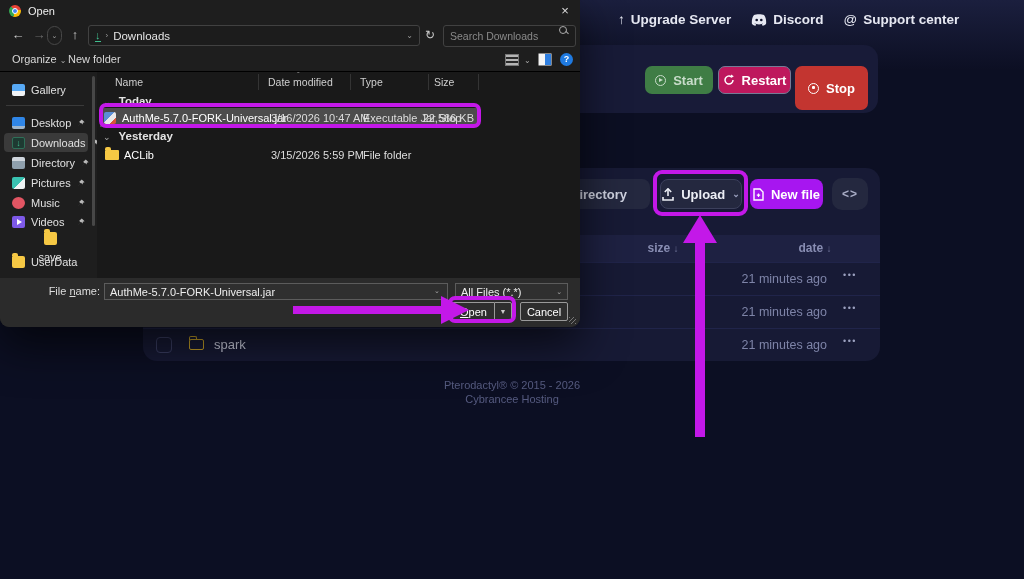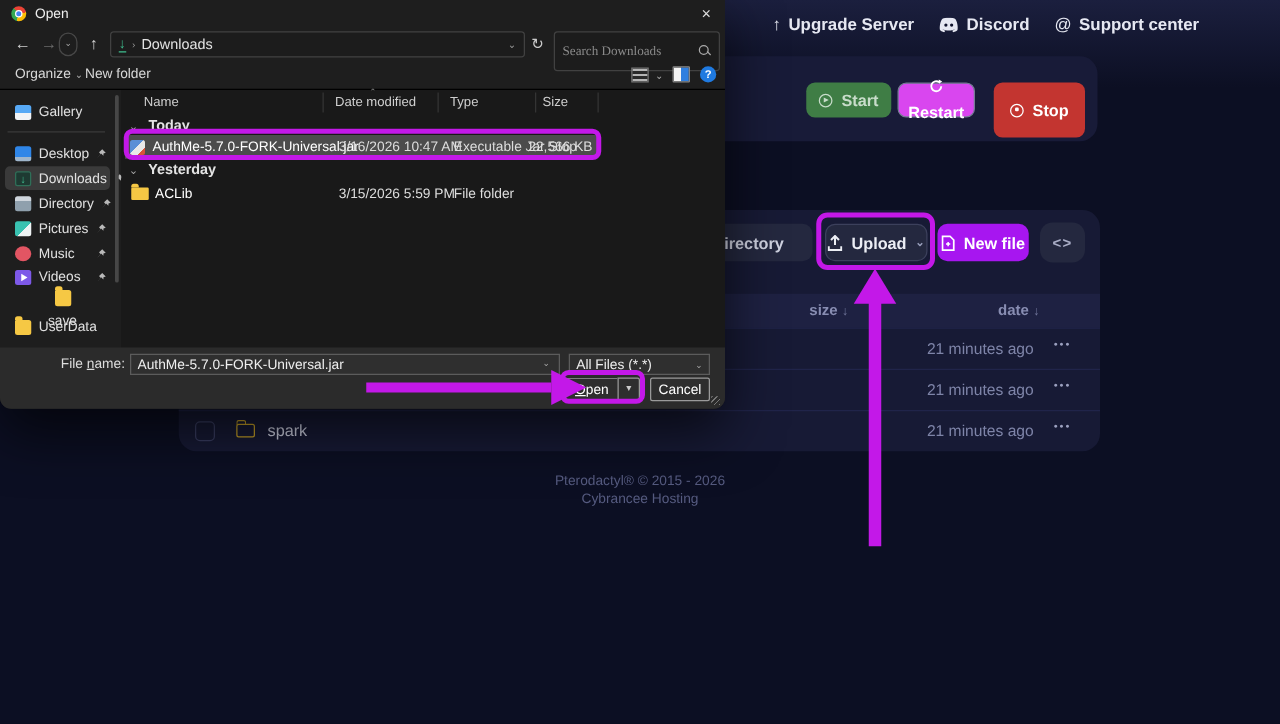--- a/index.html
+++ b/index.html
@@ -12,22 +12,22 @@
   .hdr-links { position:absolute; top:12px; left:618px; display:flex; gap:20px;
     color:#e6e8f2; font-size:13.5px; font-weight:bold; align-items:center; z-index:1; }
   .hdr-links .lnk { display:flex; gap:6px; align-items:center; cursor:pointer; }
   .hdr-links .ic { font-weight:normal; }
 
   .card { position:absolute; background:#181b38; border-radius:14px; z-index:1; }
   .console-card { left:150px; top:45px; width:728px; height:68px; }
   .btn { position:absolute; display:flex; align-items:center; justify-content:center;
     gap:7px; border-radius:7px; font-size:13px; font-weight:bold; color:#fff; }
   .btn-start { left:495px; top:21px; width:68px; height:28px; background:#3f7d45; color:#c8dcca; }
-  .btn-restart { left:568px; top:21px; width:62px; height:28px; background:#d946ef;
-    border:1px solid #767b96;flex-direction:column; }
+  .btn-restart { left:568px; top:21px; width:73px; height:28px; background:#be185d;
+    border:1px solid #767b96; }
   .btn-stop { left:645px; top:21px; width:73px; height:44px; background:#c33530; }
   .circ-ic { display:inline-block; width:11px; height:11px; border:1.5px solid currentColor;
     border-radius:50%; position:relative; }
   .circ-ic.play:after { content:""; position:absolute; left:3px; top:2px;
     border-left:4px solid currentColor; border-top:2.5px solid transparent;
     border-bottom:2.5px solid transparent; }
   .circ-ic.stop:after { content:""; position:absolute; left:2.5px; top:2.5px;
     width:3px; height:3px; background:currentColor; border-radius:1px; }
 
   .fm-card { left:143px; top:168px; width:737px; height:193px; background:#171a35; }
@@ -82,22 +82,22 @@
   .addr { position:absolute; left:88px; top:3px; width:332px; height:21px; background:#1c1c1c;
     border:1px solid #414141; border-radius:3px; display:flex; align-items:center;
     padding:0 6px; gap:5px; }
   .dl-glyph { color:#3fbf8f; font-size:11px; font-weight:bold; border-bottom:1.5px solid #3fbf8f;
     line-height:10px; height:12px; }
   .addr .crumb { color:#e3e3e3; font-size:11.5px; }
   .addr .spacer { flex:1; }
   .addr .cdn { color:#999; font-size:8px; }
   .refresh-box { position:absolute; left:421px; top:3px; width:18px; height:21px;
     text-align:center; line-height:21px; color:#ccc; font-size:12px; }
-  .search { position:absolute; left:443px; top:3px; width:133px; height:32px; background:#1c1c1c;
-    border:1px solid #414141; border-radius:3px; display:flex; align-items:center; padding:0 6px;font-family:Liberation Serif, serif; }
+  .search { position:absolute; left:443px; top:3px; width:133px; height:22px; background:#1c1c1c;
+    border:1px solid #414141; border-radius:3px; display:flex; padding:0 6px; }
   .search input { flex:1; background:transparent; border:none; outline:none; color:#bbb;
     font-size:10.5px; font-family:inherit; width:90px; }
   .search input::placeholder { color:#8a8a8a; }
   .mag { width:10px; height:10px; position:relative; }
   .mag:before { content:""; position:absolute; left:0; top:0; width:6px; height:6px;
     border:1.3px solid #aaa; border-radius:50%; }
   .mag:after { content:""; position:absolute; left:6px; top:6px; width:4px; height:1.3px;
     background:#aaa; transform:rotate(45deg); }
 
   .dlg-cmd { position:absolute; left:0; top:50px; width:580px; height:22px;

